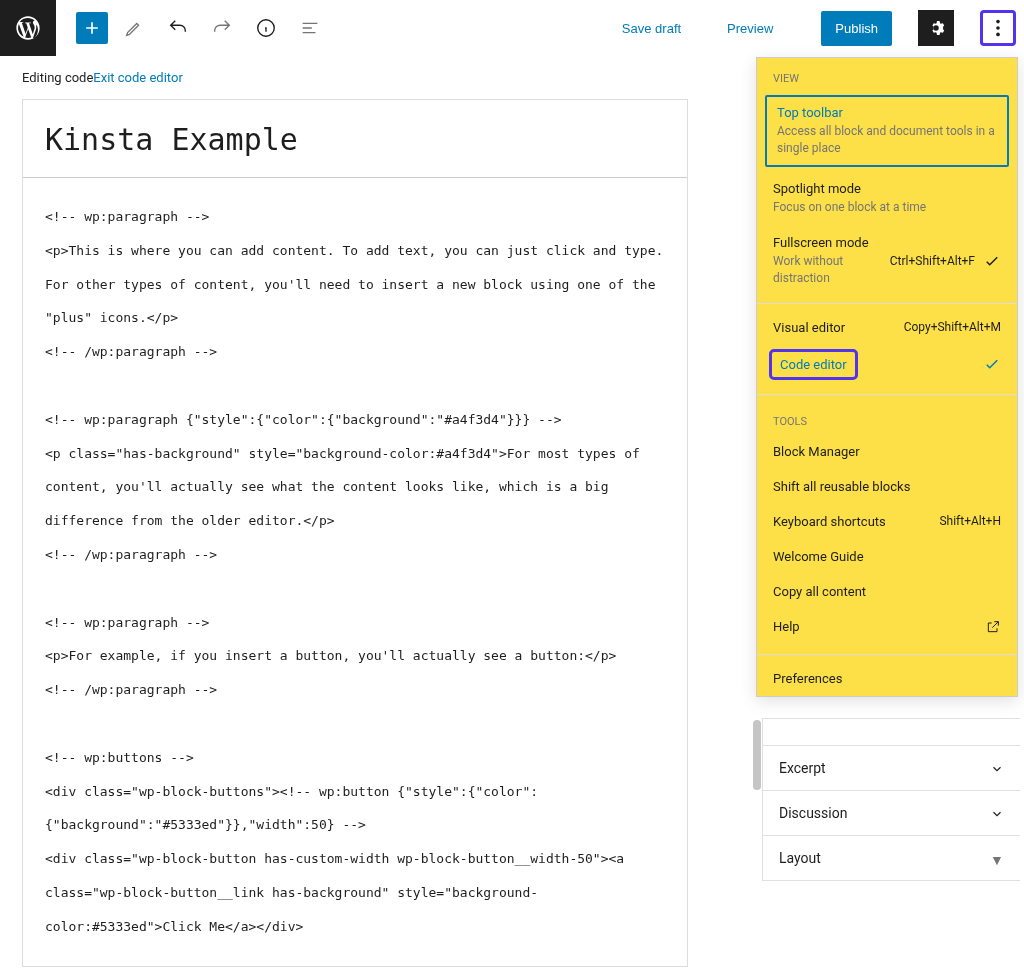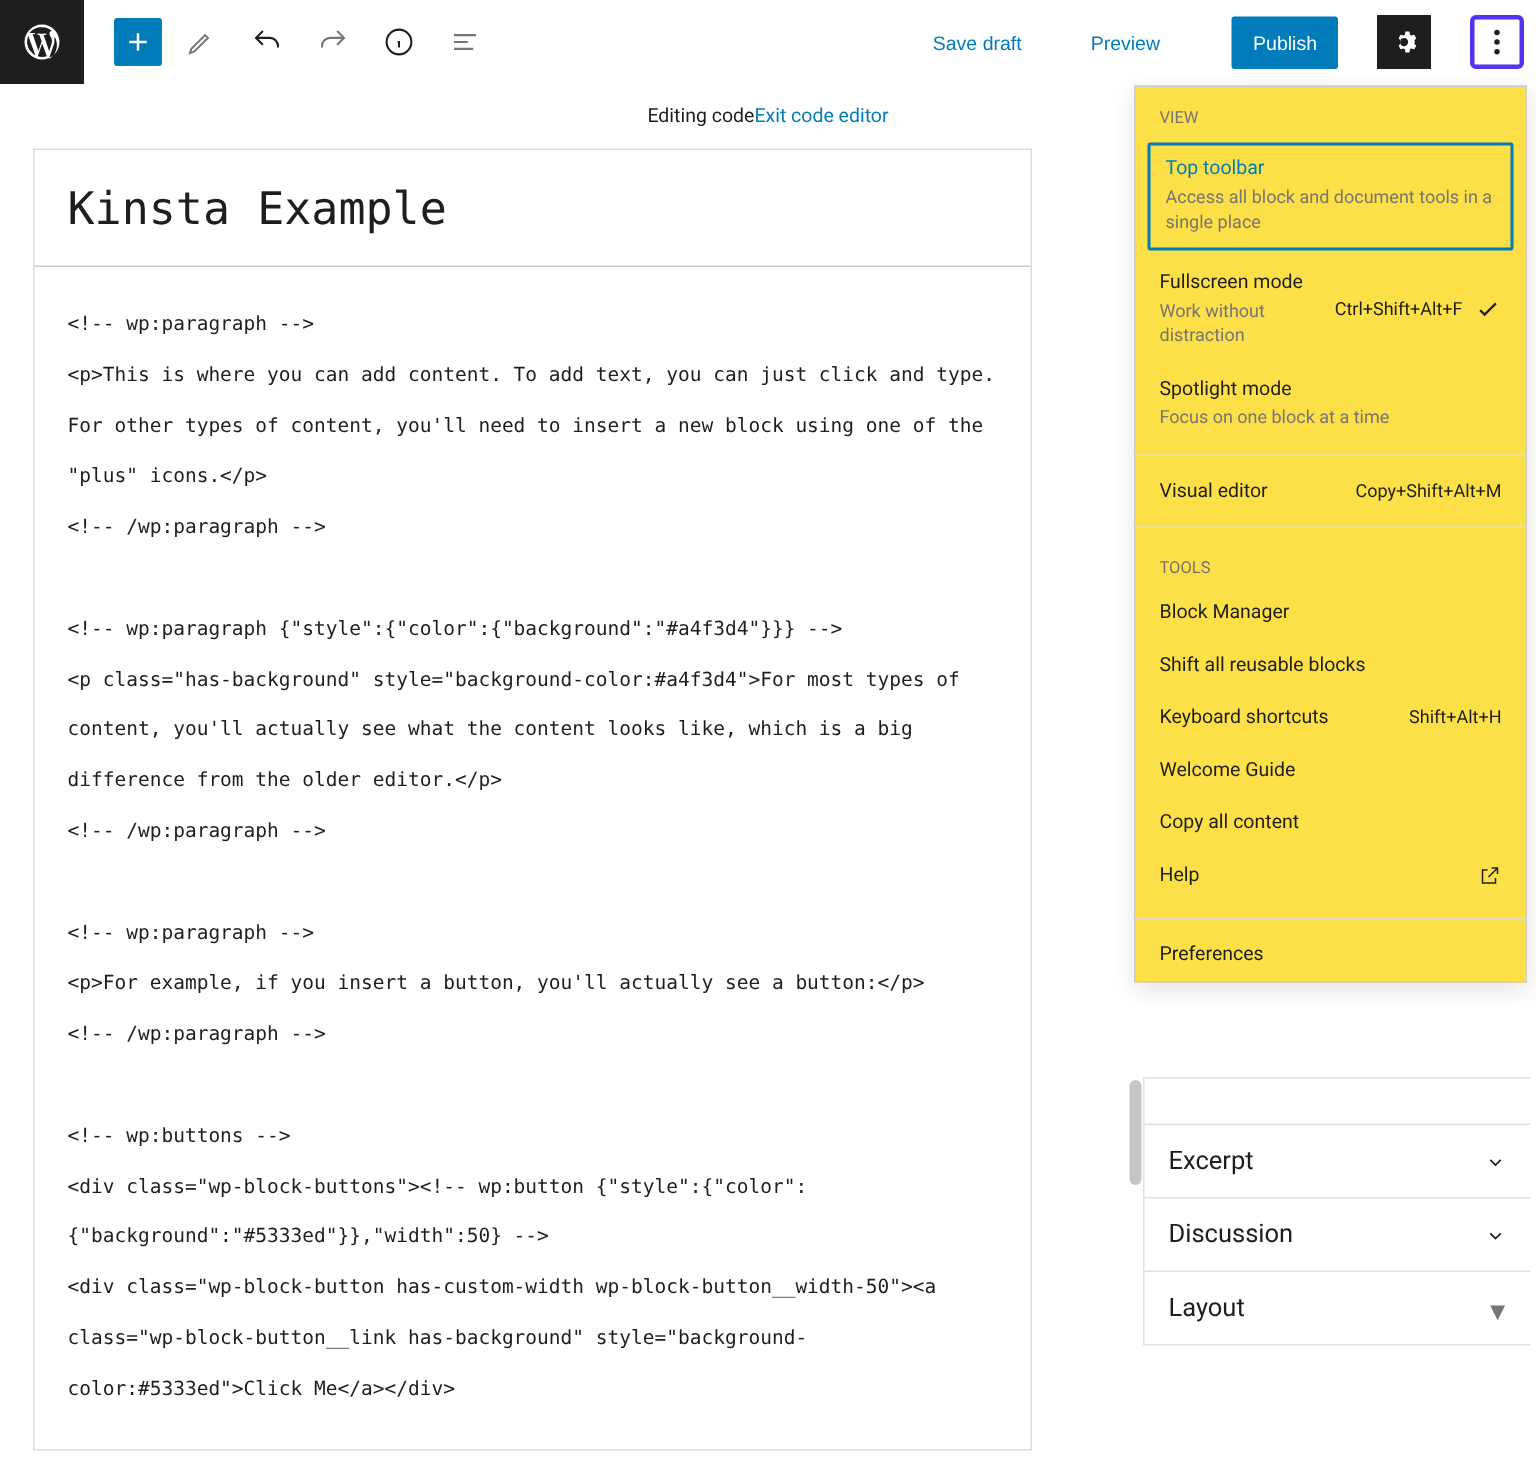--- a/index.html
+++ b/index.html
@@ -70,21 +70,21 @@
   .more-btn {
     width: 36px; height: 36px;
     display: flex; align-items: center; justify-content: center;
     border: 3px solid #5333ed;
     border-radius: 4px;
   }
   .more-btn svg { width: 6px; height: 22px; fill: #1e1e1e; }
 
   
   .editor-bar {
-    display: flex; justify-content: center;
+    display: flex; justify-content: flex-start;
     padding: 14px 22px;
     font-size: 13px;
   }
   .editor-bar .exit { color: #007cba; cursor: pointer; }
 
   
   .editor-frame {
     margin: 0 22px;
     border: 1px solid #ddd;
     width: 666px;
@@ -158,22 +158,22 @@
   .sidebar {
     position: absolute;
     right: 4px;
     top: 718px;
     width: 258px;
     border-left: 1px solid #e0e0e0;
   }
   .side-row {
     border-bottom: 1px solid #e0e0e0;
     padding: 14px 16px;
-    display: flex; justify-content: space-between; align-items: center;
-    font-size: 17px;
+    display: flex; justify-content: space-between; align-items: flex-end;
+    font-size: 14px;
   }
   .side-row.peek {
     border-top: 1px solid #e0e0e0;
     color: #666;
   }
   .chev { width: 14px; height: 14px; }
   .chev svg { stroke: #1e1e1e; stroke-width: 2; fill: none; }
   .scrollbar {
     position: absolute;
     right: 263px;
@@ -299,45 +299,53 @@
 
   <div class="dd-item highlighted">
     <div class="col">
       <div class="lbl">Top toolbar</div>
       <div class="desc">Access all block and document tools in a single place</div>
     </div>
   </div>
 
   <div class="dd-item">
     <div class="col">
+      <div class="lbl">Spotlight mode</div>
+      <div class="desc">Focus on one block at a time</div>
+    </div>
+  </div>
+
+  <div class="dd-item">
+    <div class="col">
       <div class="lbl">Fullscreen mode</div>
       <div class="desc">Work without distraction</div>
     </div>
     <span class="shortcut">Ctrl+Shift+Alt+F</span>
     <span class="check"><svg viewBox="0 0 24 24" fill="none" stroke-width="2">
           <path d="M5 13l4 4L19 7"></path>
         </svg></span>
   </div>
 
-  <div class="dd-item">
-    <div class="col">
-      <div class="lbl">Spotlight mode</div>
-      <div class="desc">Focus on one block at a time</div>
-    </div>
-  </div>
-
   <div class="dd-sep"></div>
 
   <div class="dd-item">
     <div class="col">
         <div class="lbl">Visual editor</div>
       </div>
     <span class="shortcut">Copy+Shift+Alt+M</span>
   </div>
 
+  <div class="dd-item" style="padding:4px 16px 8px 12px;">
+    <div class="col">
+      <span class="code-badge">Code editor</span>
+    </div>
+    <span class="check blue"><svg viewBox="0 0 24 24" fill="none" stroke-width="2">
+          <path d="M5 13l4 4L19 7"></path>
+        </svg></span>
+  </div>
 
   <div class="dd-sep"></div>
   <div class="dd-sectionlabel">TOOLS</div>
 
   <div class="dd-item">
     <div class="col">
         <div class="lbl">Block Manager</div>
       </div>
   </div>
   <div class="dd-item">

